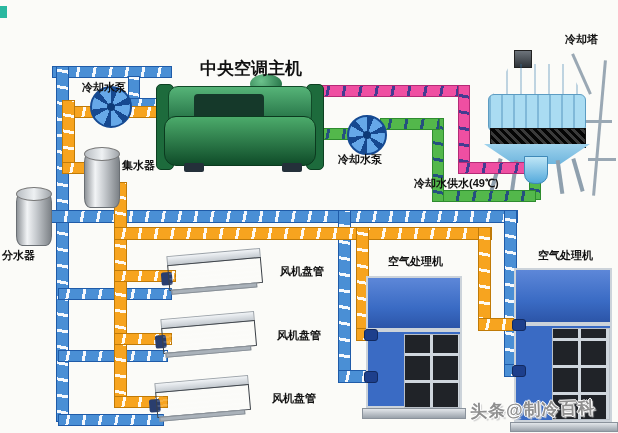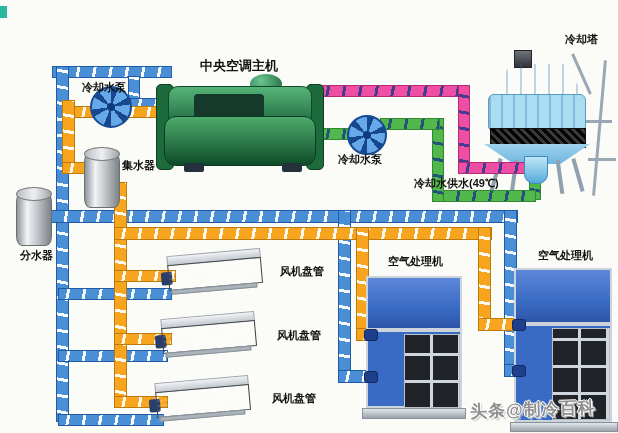--- a/index.html
+++ b/index.html
@@ -169,26 +169,26 @@
   <div class="nub" style="left:364px;top:371px;"></div>
 
   <div class="ahu ahu-top" style="left:514px;top:268px;width:98px;height:56px;"></div>
   <div class="ahu ahu-low" style="left:514px;top:324px;width:98px;height:98px;"></div>
   <div class="grille" style="left:552px;top:328px;width:56px;height:90px;"></div>
   <div class="ahu-base" style="left:510px;top:422px;width:108px;height:10px;"></div>
   <div class="nub" style="left:512px;top:319px;"></div>
   <div class="nub" style="left:512px;top:365px;"></div>
 
   <div class="lbl" style="left:82px;top:80px;">冷却水泵</div>
-  <div class="lbl" style="left:200px;top:57px;font-size:13px;font-family:Liberation Mono, monospace;">中央空调主机</div>
+  <div class="lbl" style="left:200px;top:57px;font-size:17px;font-family:Liberation Mono, monospace;">中央空调主机</div>
   <div class="lbl" style="left:533px;top:32px;margin-left:32px;">冷却塔</div>
   <div class="lbl" style="left:338px;top:152px;">冷却水泵</div>
   <div class="lbl" style="left:414px;top:176px;">冷却水供水(49℃)</div>
   <div class="lbl" style="left:122px;top:158px;">集水器</div>
-  <div class="lbl" style="left:20px;top:248px;">分水器</div>
+  <div class="lbl" style="left:2px;top:248px;">分水器</div>
   <div class="lbl" style="left:280px;top:264px;">风机盘管</div>
   <div class="lbl" style="left:277px;top:328px;">风机盘管</div>
   <div class="lbl" style="left:272px;top:391px;">风机盘管</div>
   <div class="lbl" style="left:388px;top:254px;">空气处理机</div>
   <div class="lbl" style="left:538px;top:248px;">空气处理机</div>
 
   <div class="wm">头条@制冷百科</div>
 </div>
 
 </body></html>

